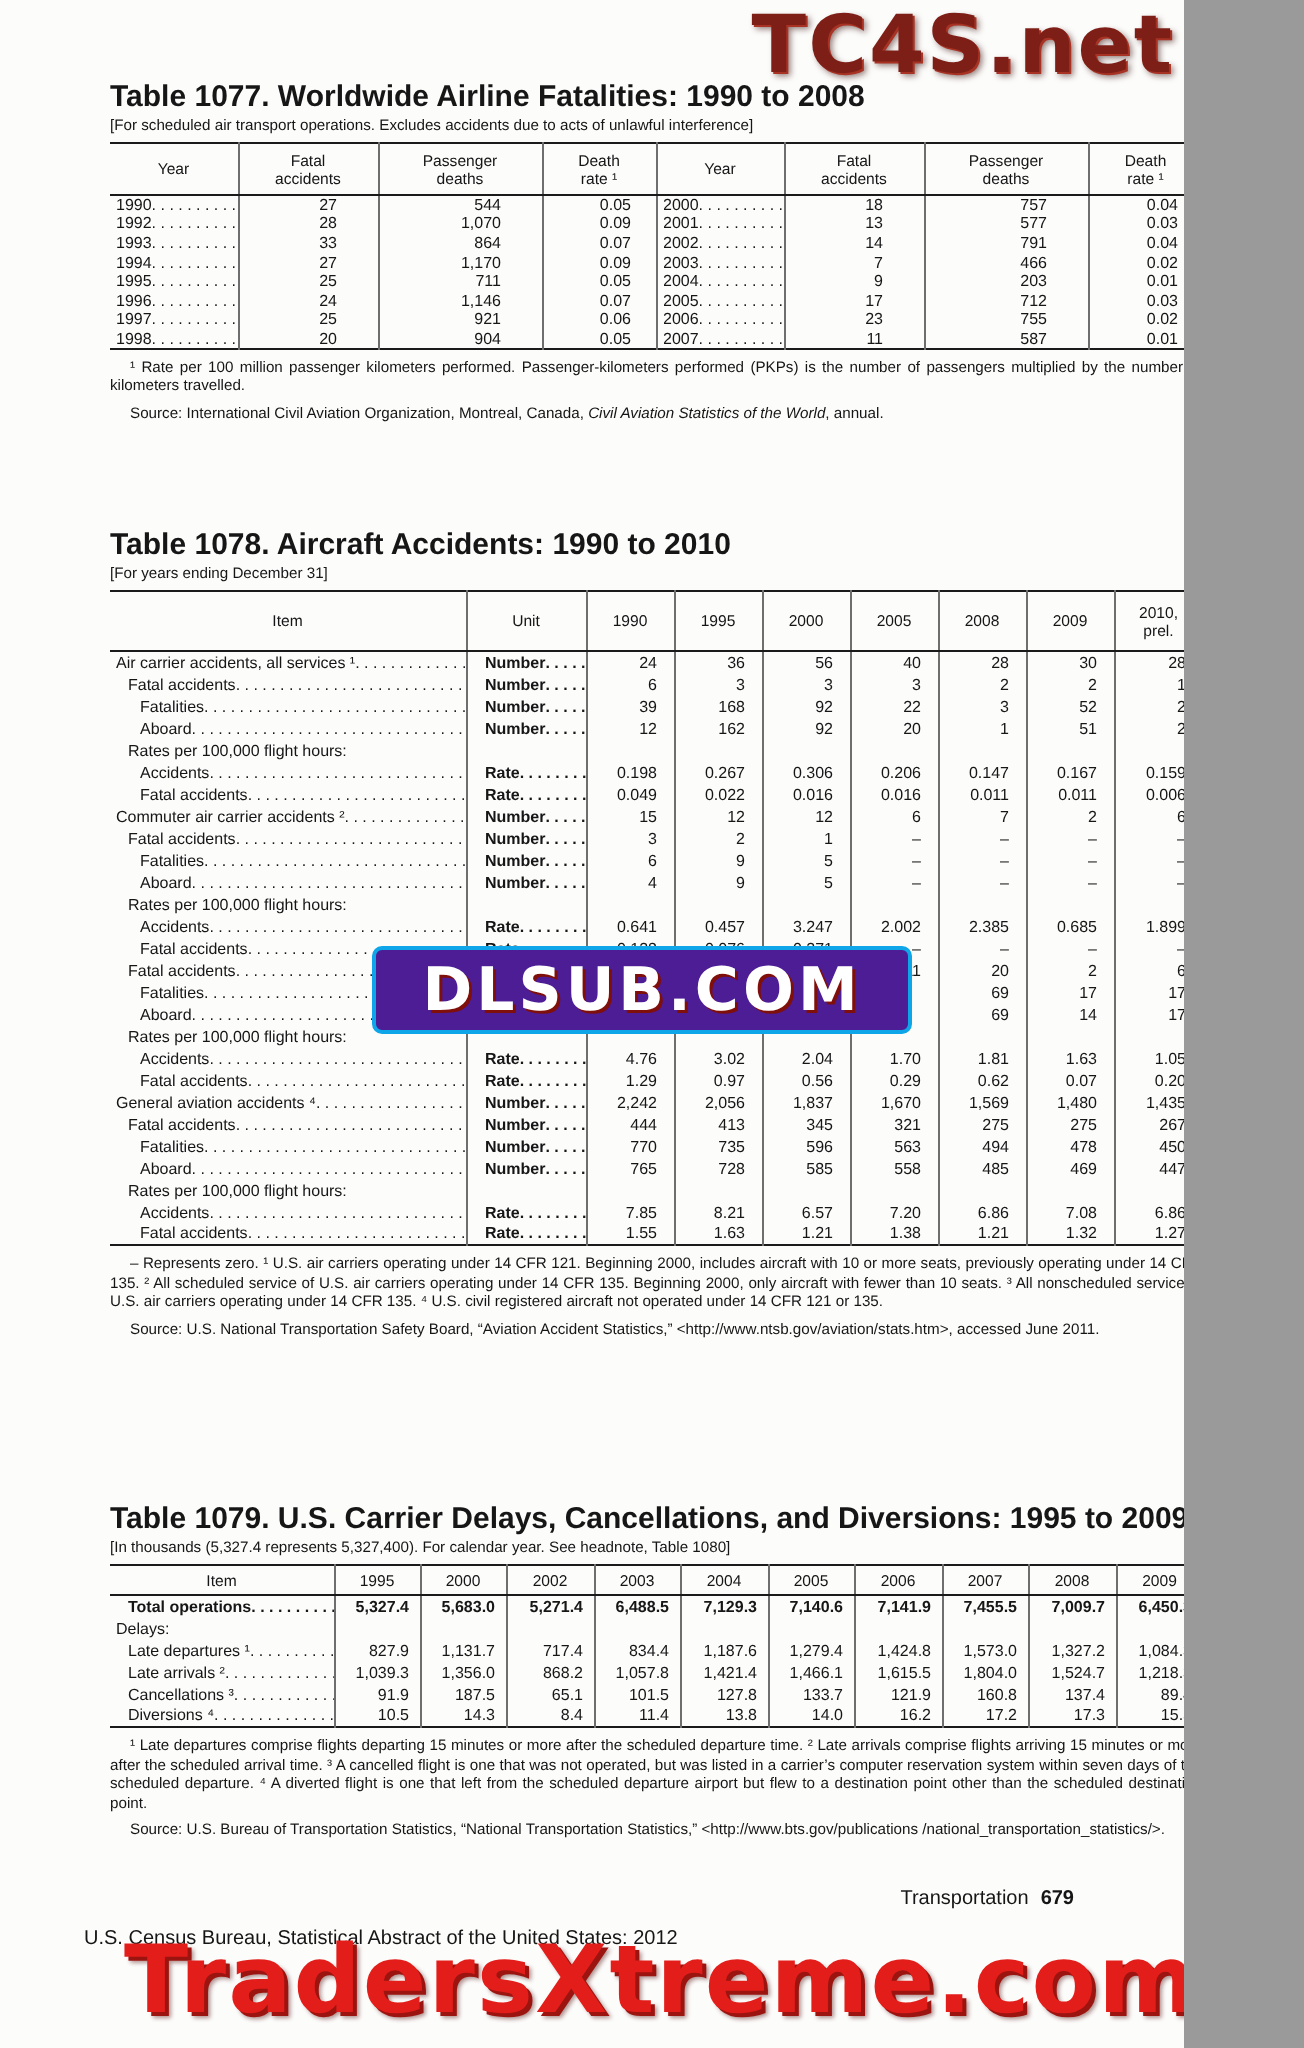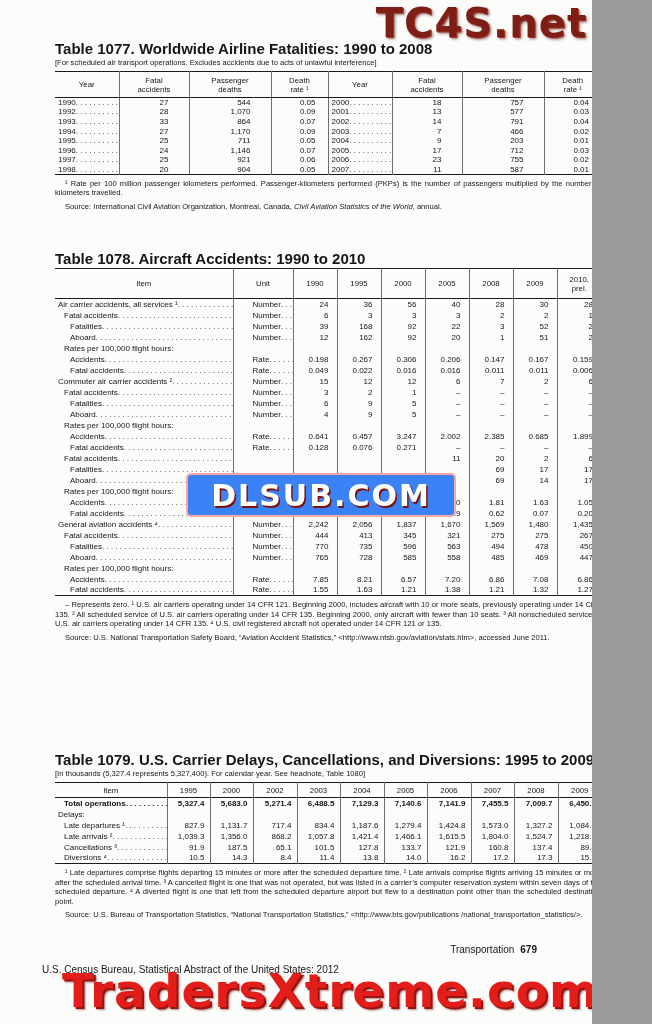--- a/index.html
+++ b/index.html
@@ -2,21 +2,21 @@
 <html><head>
 <meta charset="utf-8">
 <style>
   *{box-sizing:border-box;}
   html,body{margin:0;padding:0;}
   body{background:#9a9a9a;font-family:"Liberation Sans","DejaVu Sans",sans-serif;}
   .page{position:relative;width:592px;height:1024px;background:#fcfcfb;color:#161616;overflow:hidden;}
 
   section{position:absolute;left:55px;width:546px;}
   #sec1077{top:42px;}
-  #sec1078{top:252px;}
+  #sec1078{top:266px;}
   #sec1079{top:753px;}
 
   .ttl{font-size:15px;line-height:13px;margin:0 0 3px;font-weight:bold;}
   .hn{font-size:7.6px;line-height:9px;margin:0 0 4px;}
 
   .tbl{border-collapse:collapse;table-layout:fixed;width:546px;
        border-top:1.4px solid #1a1a1a;border-bottom:1.4px solid #1a1a1a;}
   .tbl th{font-weight:normal;font-size:7.8px;line-height:9px;text-align:center;
           vertical-align:middle;white-space:pre-line;border-bottom:1px solid #1a1a1a;padding:1px;}
   .tbl th+th,.tbl td+td{border-left:0.7px solid #6e6e6e;}
@@ -31,41 +31,41 @@
 
   td.num{text-align:right;padding-right:8px;white-space:nowrap;}
   .t77 td.wide{padding-right:20px;}
   .t77 td.rate{padding-right:12px;}
   td.n8{padding-right:8px;}
   td.n9{padding-right:5px;}
 
   td.stub{padding-left:3px;}
   td.ind1{padding-left:9px;}
   td.ind2{padding-left:15px;}
-  td.unit{padding-left:19px;}
+  td.unit{padding-left:9px;font-weight:bold;}
   .lw{display:flex;align-items:baseline;overflow:hidden;}
   .lt{white-space:nowrap;}
   .ld{flex:1 1 auto;min-width:0;overflow:hidden;white-space:nowrap;}
   .ld::after{content:". . . . . . . . . . . . . . . . . . . . . . . . . . . . . . . . . . . . . . . . . . . . . . . . .";}
   .boldrow td{font-weight:bold;}
 
   .fn{font-size:7.6px;line-height:9.6px;margin:4px 0 0;text-indent:10px;text-align:justify;}
   .fn.src{text-align:left;}
   .fn em{font-style:italic;}
 
   .footer-page{position:absolute;right:55px;top:944px;font-size:10px;}
   .footer-page .pno{font-weight:bold;padding-left:6px;}
   .footer-census{position:absolute;left:42px;top:964px;font-size:10px;}
 
   .wm-top{position:absolute;top:0;right:5px;z-index:10;
     font-weight:bold;font-size:40px;letter-spacing:1px;color:#7d1f16;
     text-shadow:1px 1px 0 #a83325,2px 2px 3px rgba(55,12,8,.55);
     font-family:"DejaVu Sans",sans-serif;}
   .wm-mid{position:absolute;left:186px;top:473px;width:270px;height:44px;z-index:10;
-    background:#3b82f6;border:2px solid #fca5a5;border-radius:5px;
+    background:#4c1d95;border:2px solid #0ea5e9;border-radius:5px;
     display:flex;align-items:center;justify-content:center;
     font-weight:bold;font-size:30px;letter-spacing:2px;color:#ffffff;
     text-shadow:1.5px 1.5px 0 #7e0f0b;font-family:"DejaVu Sans",sans-serif;}
   .wm-bot{position:absolute;left:62px;top:963px;z-index:10;white-space:nowrap;
     font-weight:bold;font-size:47px;letter-spacing:1px;color:#e31e1a;
     text-shadow:2px 2px 0 #9c1410,3px 3px 2px rgba(80,8,5,.45);
     font-family:"DejaVu Sans",sans-serif;}
 </style>
 </head>
 <body>
@@ -268,20 +268,21 @@
             <td class="num rate">0.01</td>
           </tr>
         </tbody>
     </table>
     <p class="fn">¹ Rate per 100 million passenger kilometers performed. Passenger-kilometers performed (PKPs) is the number of passengers multiplied by the number of kilometers travelled.</p>
     <p class="fn src"><span>Source: International Civil Aviation Organization, Montreal, Canada, </span><em>Civil Aviation Statistics of the World</em><span>, annual.</span></p>
   </section>
 
   <section id="sec1078">
     <h2 class="ttl">Table 1078. Aircraft Accidents: 1990 to 2010</h2>
+    <p class="hn">[For years ending December 31]</p>
     <table class="tbl t78">
       <colgroup>
         <col style="width:178px">
           <col style="width:60px">
         <col style="width:44px">
           <col style="width:44px">
           <col style="width:44px">
           <col style="width:44px">
         <col style="width:44px">
           <col style="width:44px">

